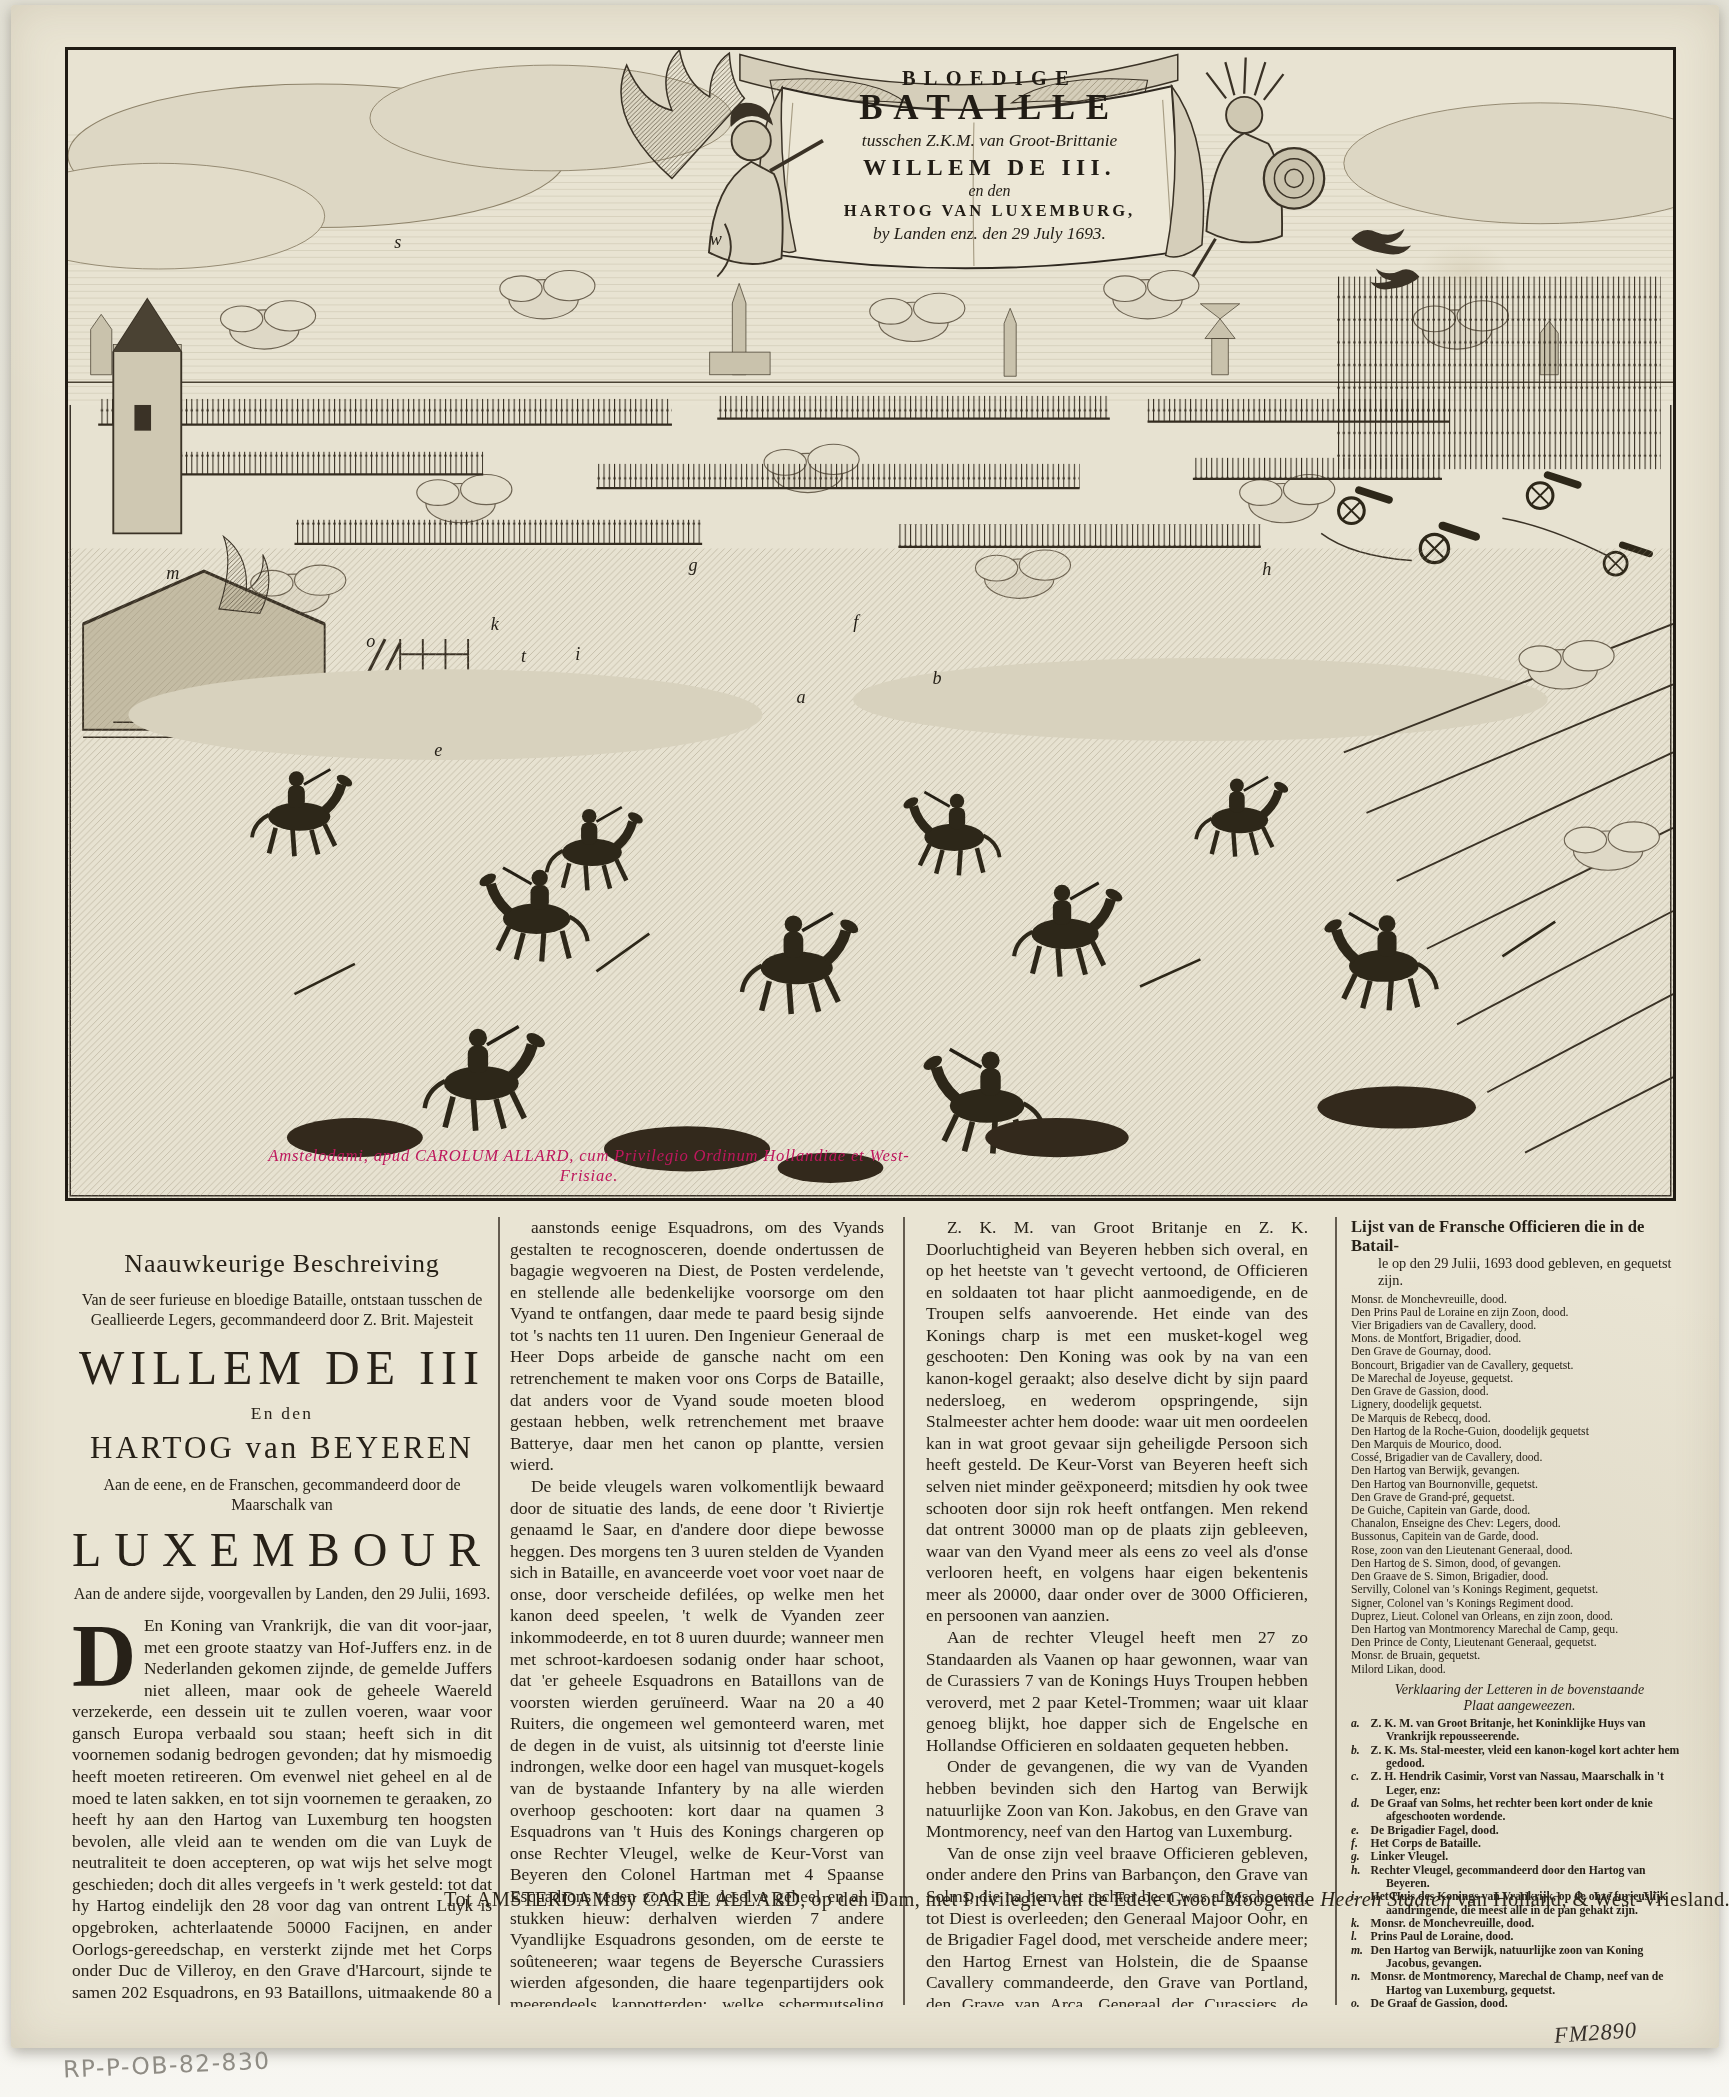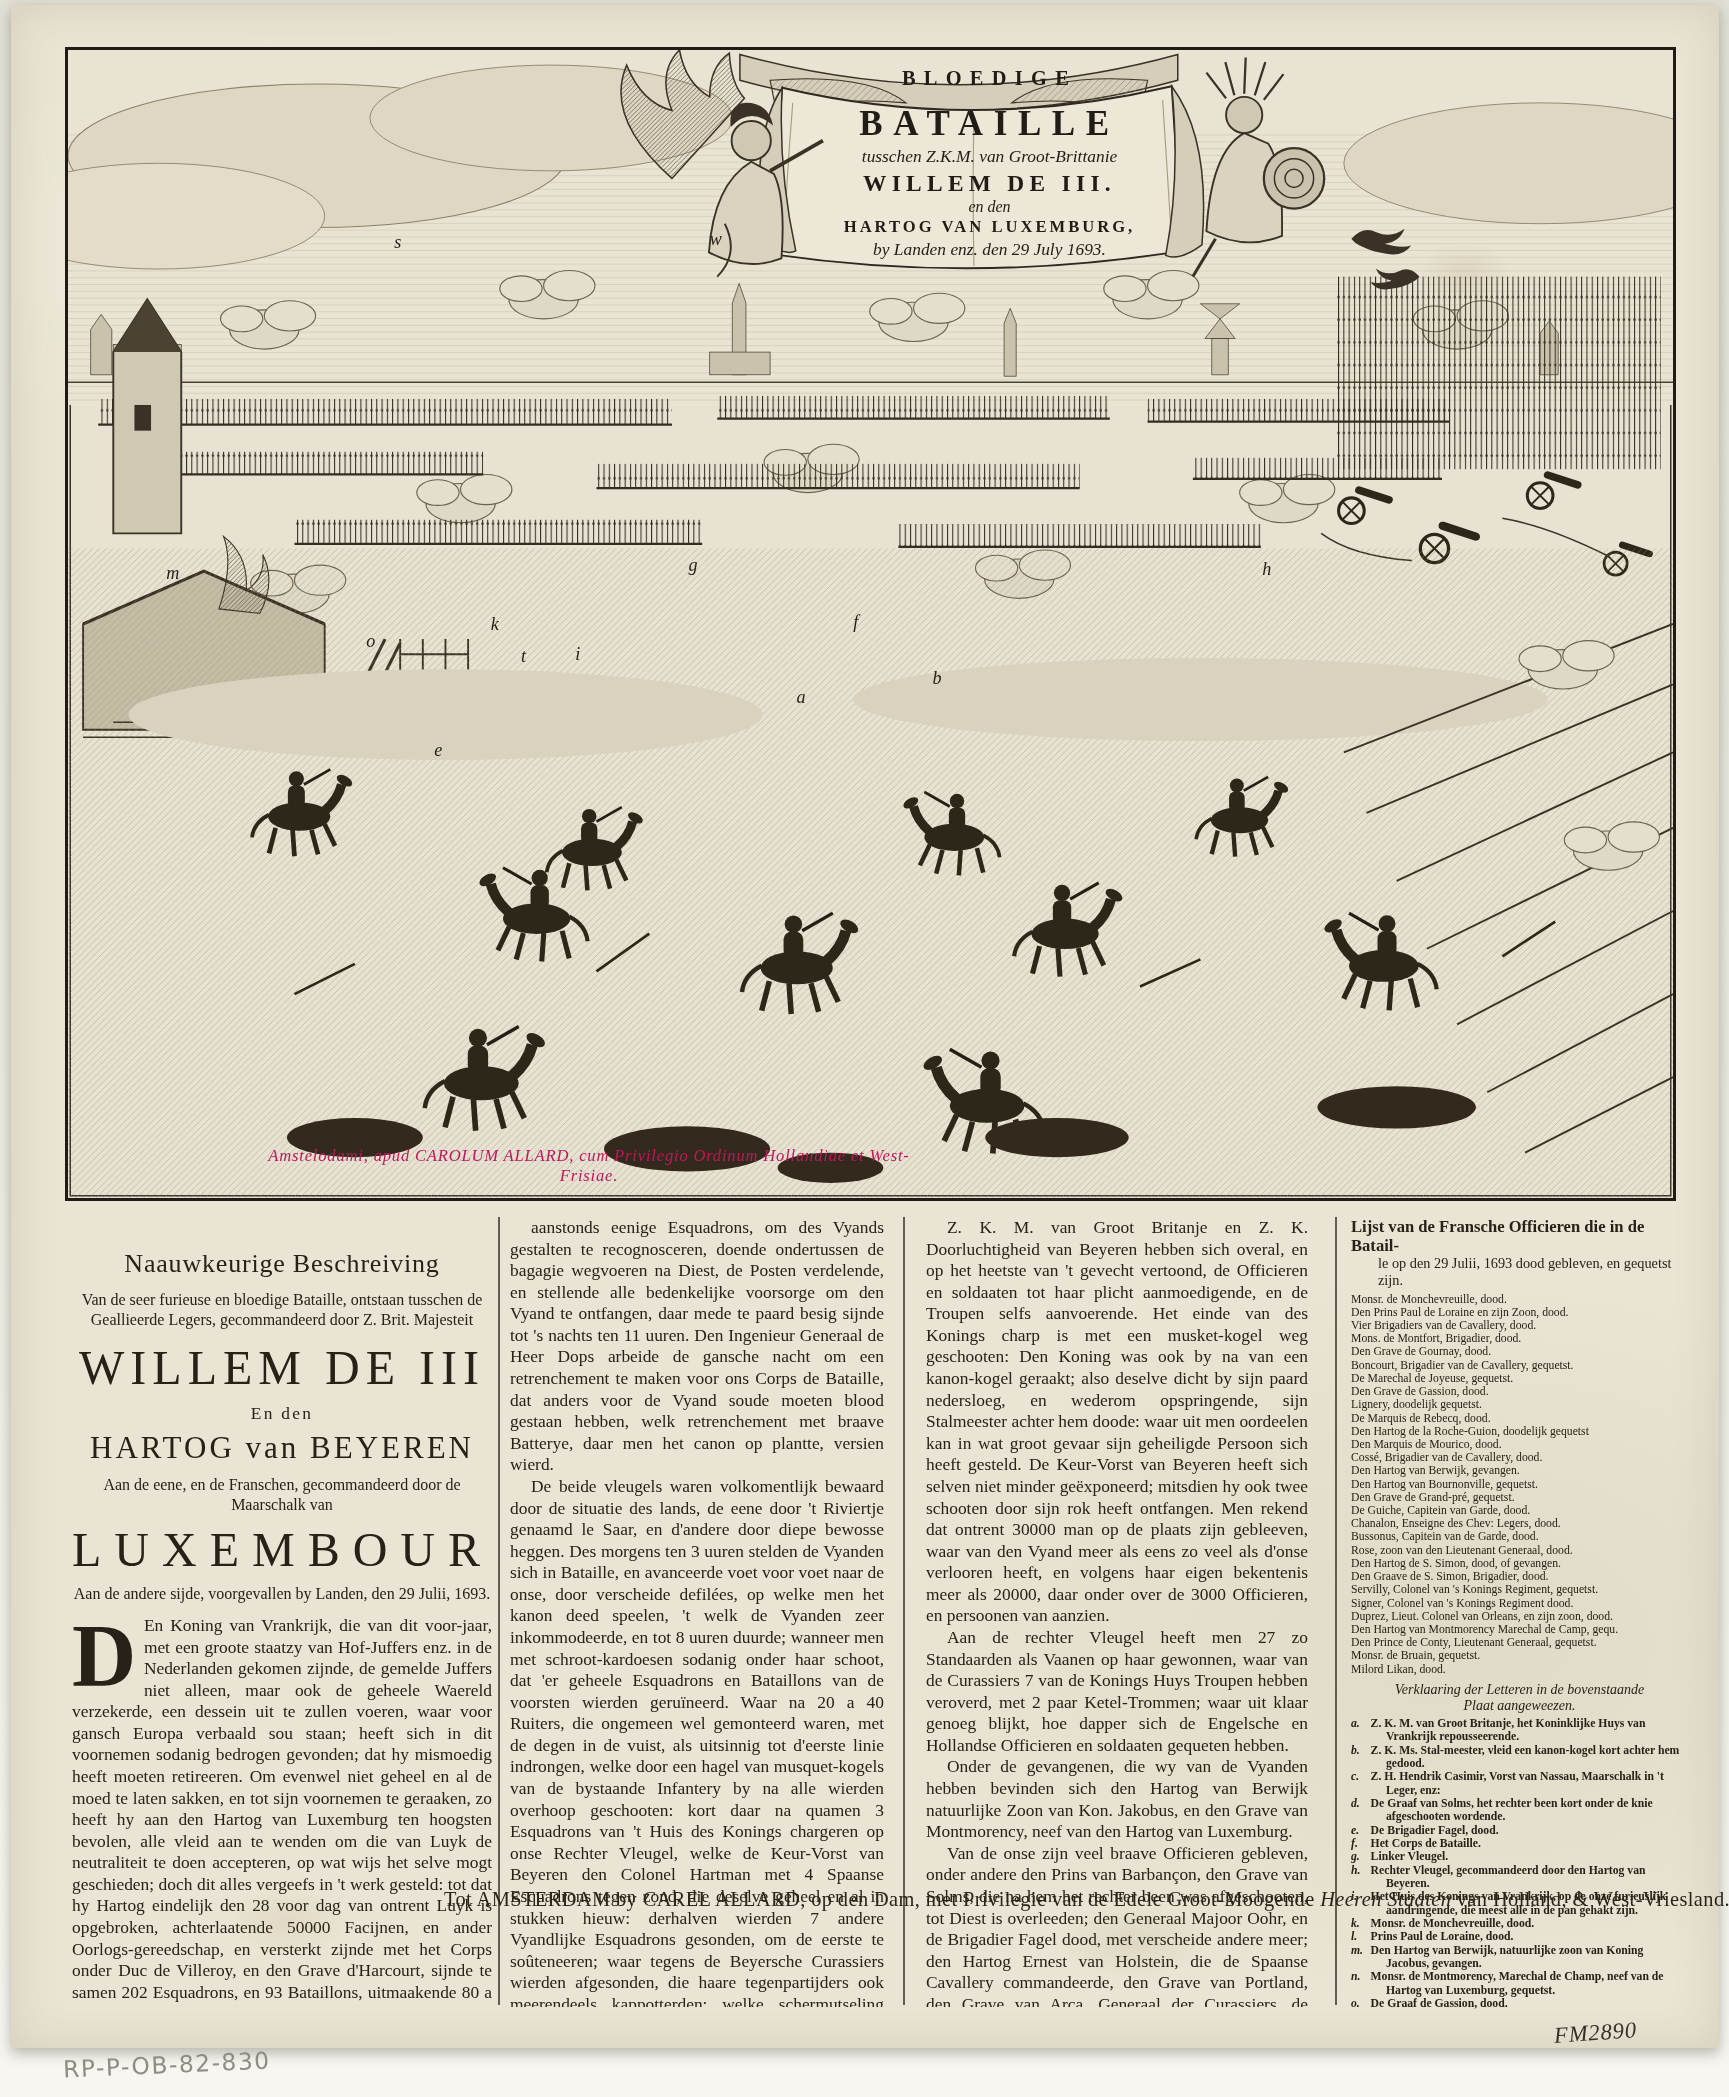--- a/index.html
+++ b/index.html
@@ -17,21 +17,21 @@
     border-radius:3px;}
   .stain{position:absolute;border-radius:50%;pointer-events:none;}
   
   .etching{position:absolute;left:65px;top:47px;width:1605px;height:1148px;
     border:3px solid #201b14;box-shadow:inset 0 0 0 1.5px #e6e1d0, inset 0 0 0 3px #3a332a;
     background:#e7e2d1;overflow:hidden;}
   .etching svg{position:absolute;left:0;top:0;width:100%;height:100%;}
   .cartouche-text{position:absolute;left:725px;top:17px;width:393px;text-align:center;
     color:#211c15;line-height:1.1;}
   .ct1{font-size:20.4px;letter-spacing:8.3px;font-weight:bold;}
-  .ct2{font-size:35px;letter-spacing:10.6px;font-weight:bold;margin-top:16px;}
+  .ct2{font-size:35px;letter-spacing:10.6px;font-weight:bold;margin-top:0;}
   .ct3{font-size:17.4px;font-style:italic;margin-top:3px;}
   .ct4{font-size:23.4px;letter-spacing:5.3px;font-weight:bold;margin-top:4.5px;}
   .ct5{font-size:16px;font-style:italic;margin-top:1.5px;}
   .ct6{font-size:16.6px;letter-spacing:3px;font-weight:bold;margin-top:3px;}
   .ct7{font-size:17.4px;font-style:italic;margin-top:3px;}
   .plate-imprint{position:absolute;left:181px;top:1096px;width:680px;text-align:center;
     font-style:italic;font-size:16.6px;color:#be185d;letter-spacing:0.8px;}
   
   .colrule{position:absolute;top:1217px;height:788px;width:1.5px;background:#372f24;opacity:.75;}
   .col{position:absolute;top:1217px;overflow:hidden;}

